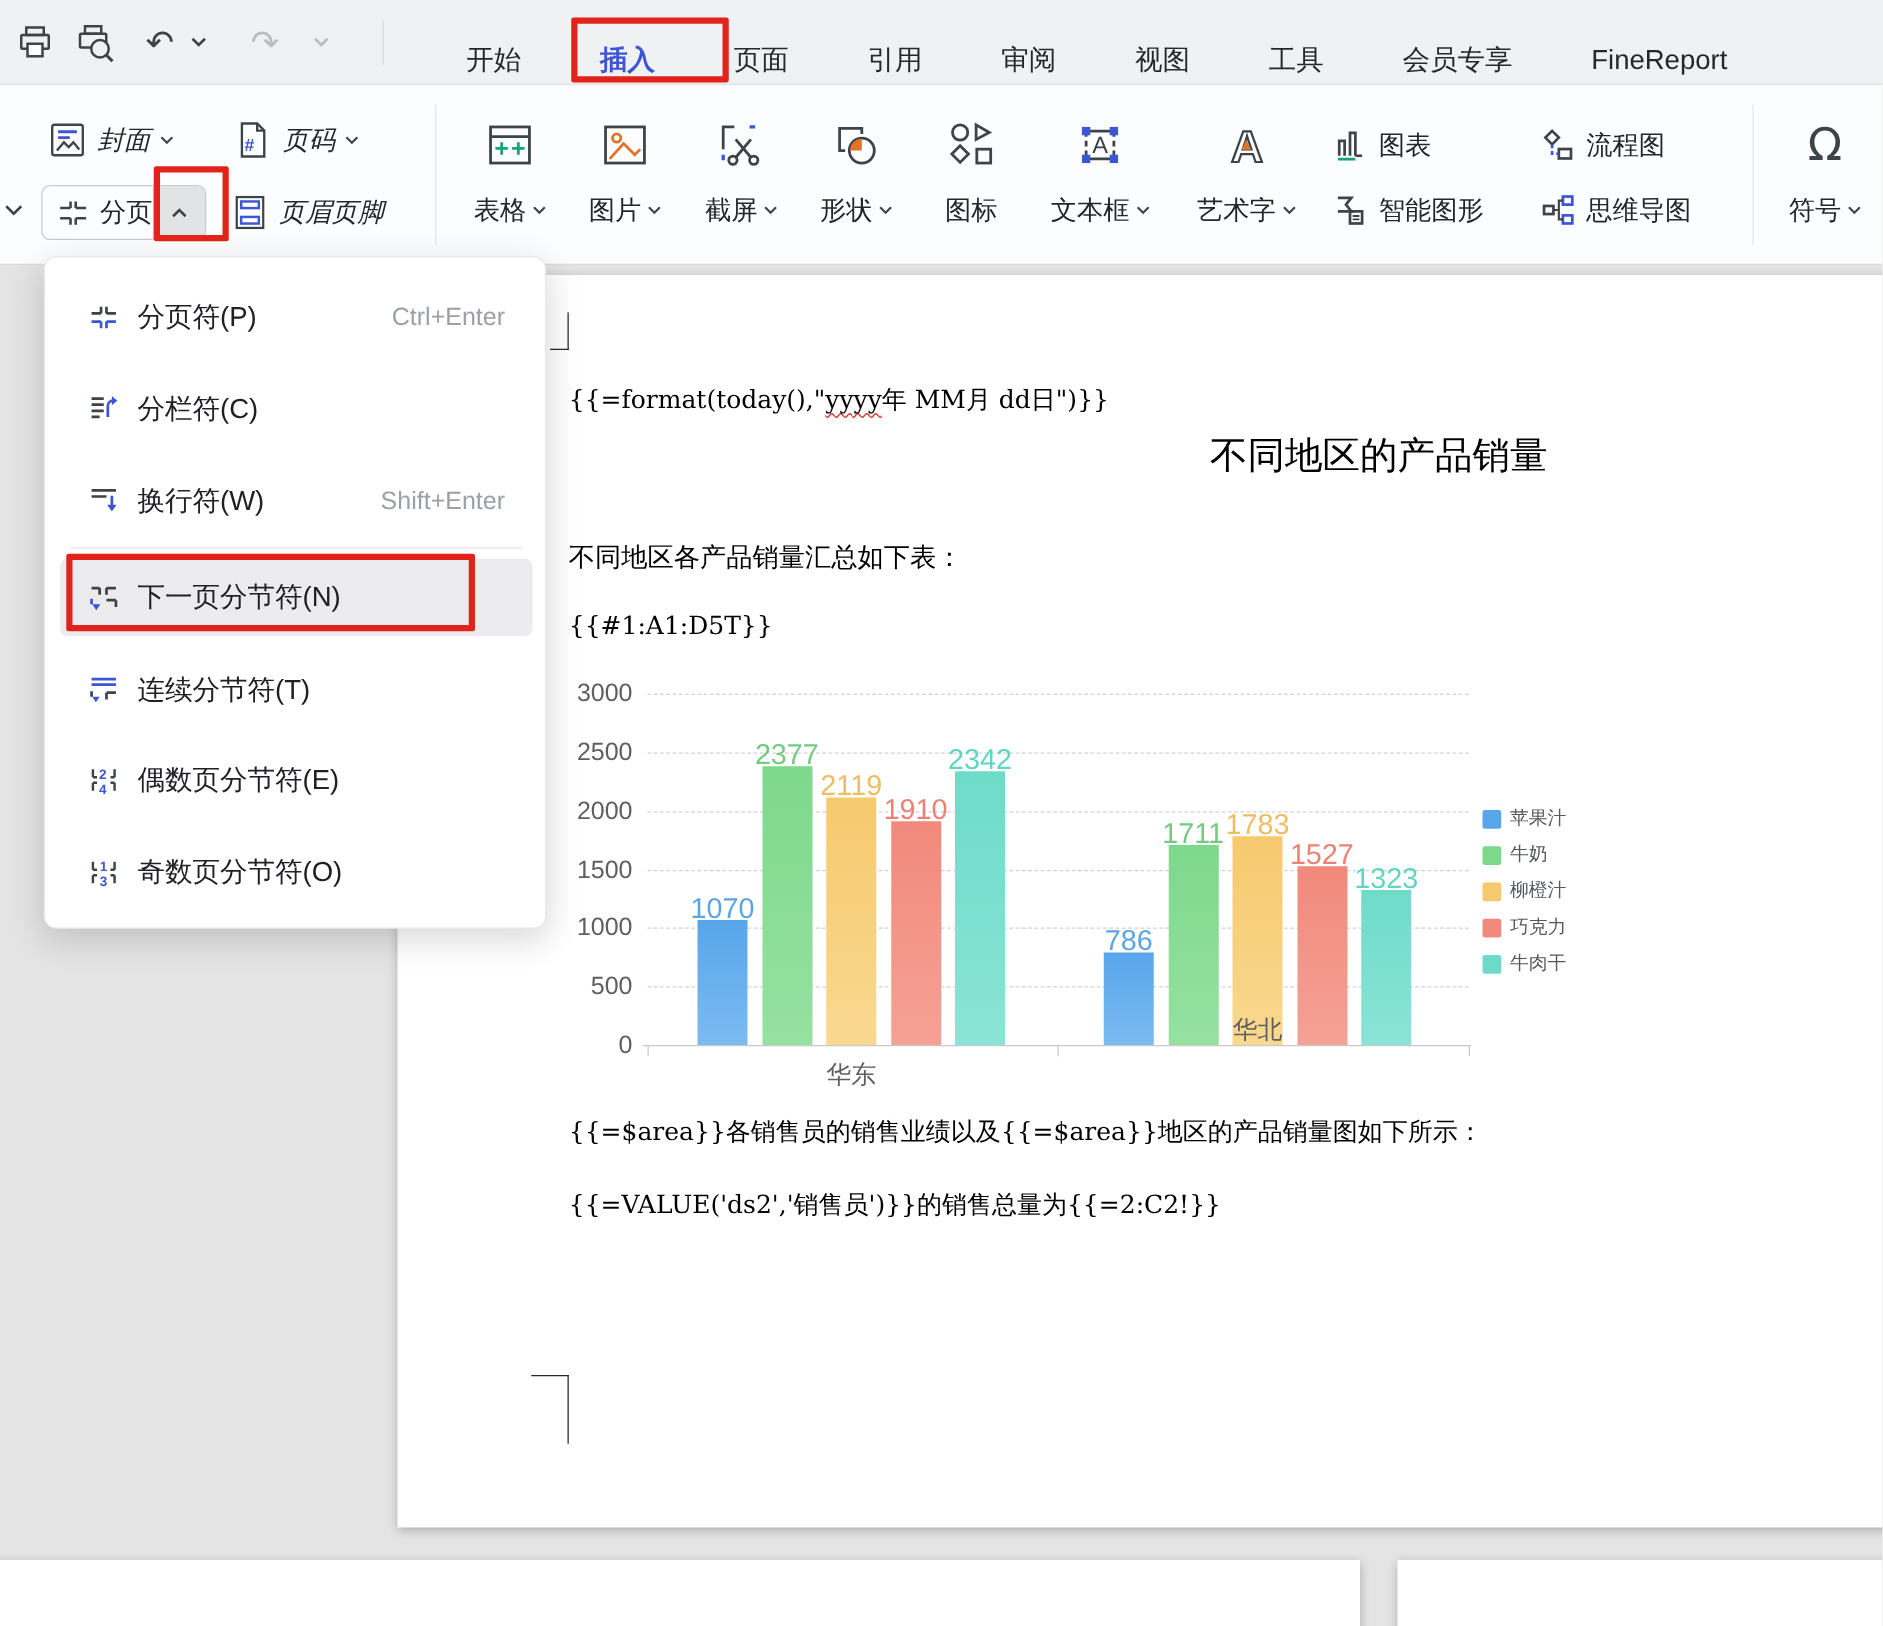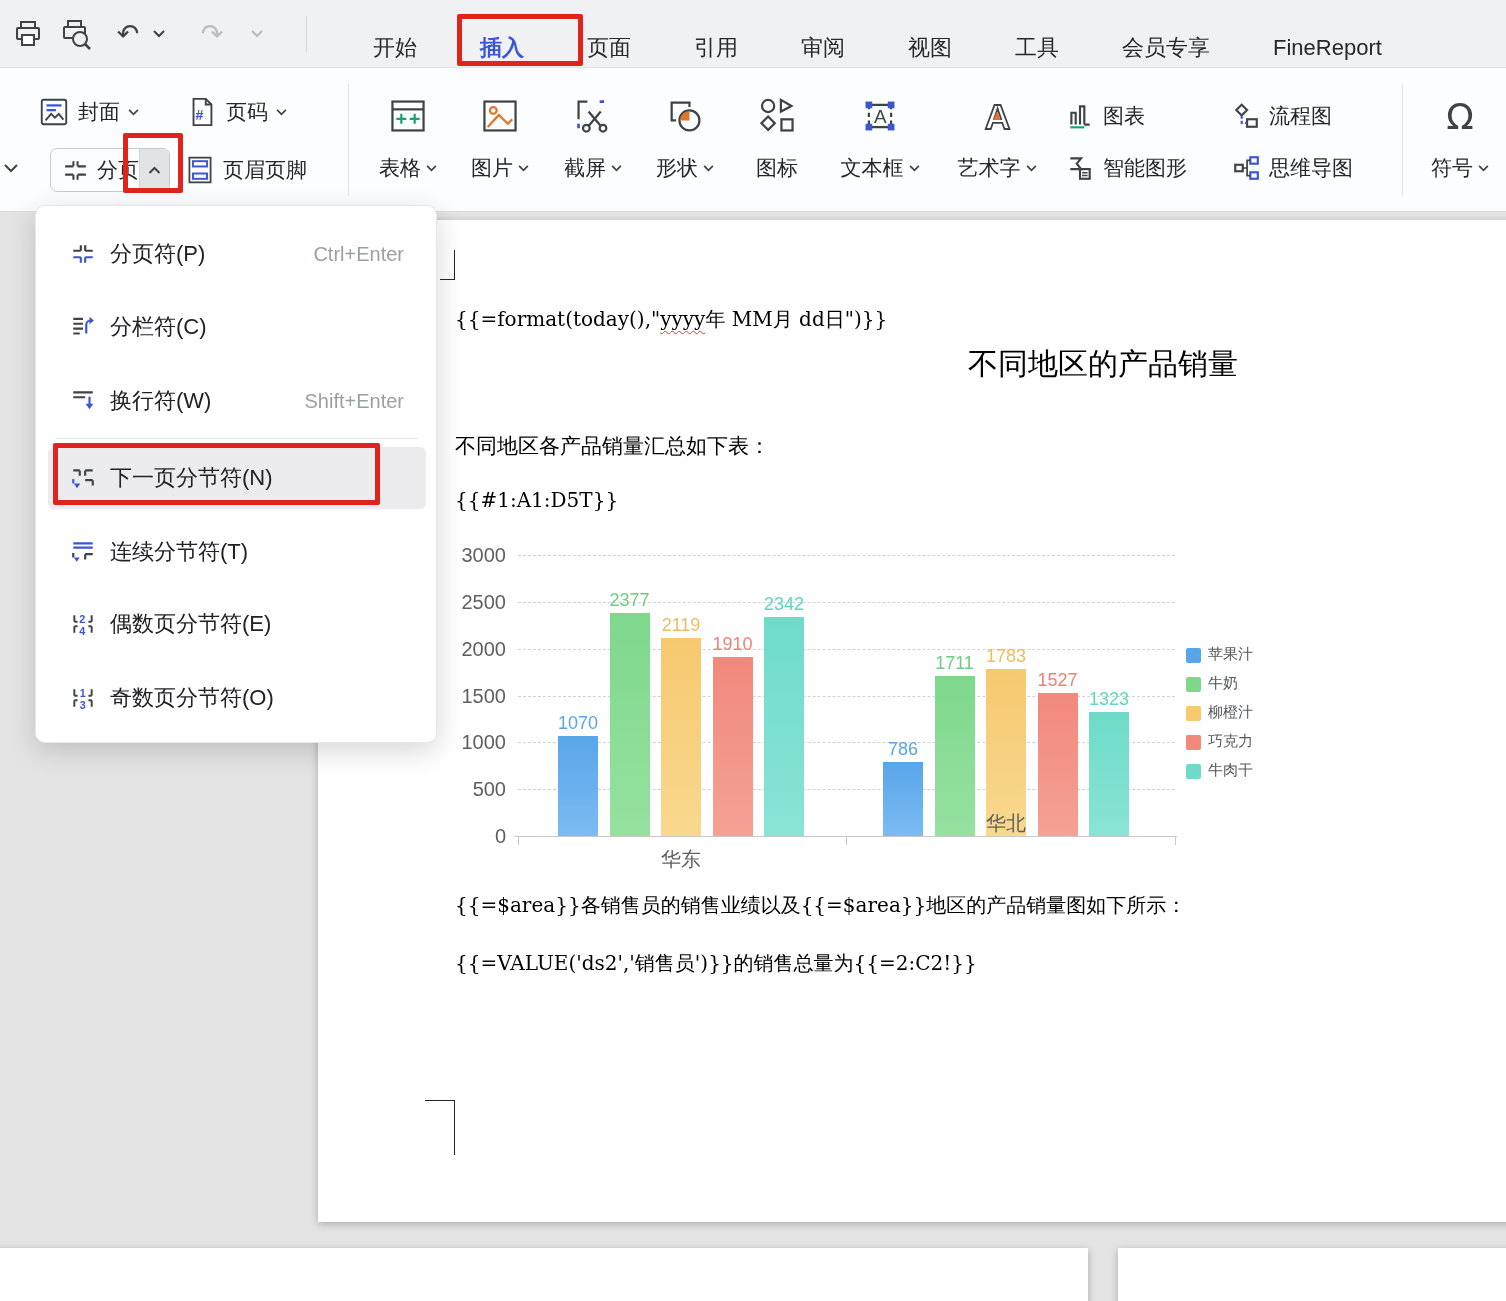--- a/index.html
+++ b/index.html
@@ -13,26 +13,26 @@
   .tabs { position:absolute; left:373px; top:0; height:68px; display:flex; gap:63px; align-items:center; font-size:22px;margin-top:14px; }
   .tab { position:relative; color:#25282c; white-space:nowrap; cursor:default; }
   .tab.active { color:#3b55d6; font-weight:bold; }
   .tab.active::after { content:""; position:absolute; left:0; right:0; bottom:-12px; height:3px; background:#3b55d6; border-radius:2px; }
   .glyph-undo { font-size:27px; color:#3e4347; }
   .glyph-redo { font-size:27px; color:#b9bcc0; }
 
   
   .ribbon { position:absolute; left:0; top:68px; width:1506px; height:144px; background:#fcfdfe; border-bottom:1px solid #d9dadc; z-index:10; }
   .rb-label { font-size:21px; color:#23262a; white-space:nowrap; }
-  .rb-inline { position:absolute; display:flex; align-items:center; gap:8px; height:44px; }
+  .rb-inline { position:absolute; display:flex; align-items:center; gap:8px; height:44px;font-style:italic; }
   .bigbtn { position:absolute; top:24px; width:96px; height:100px; display:flex; flex-direction:column; align-items:center; }
   .bigbtn .ic { height:48px; display:flex; align-items:center; justify-content:center; }
   .bigbtn .lb { margin-top:14px; display:flex; align-items:center; gap:5px; }
   .vdiv-rb { position:absolute; top:16px; width:1px; height:112px; background:#e3e4e6; }
-  .split-btn { position:absolute; left:33px; top:80px; width:120px; height:44px; border:1px solid #c9cacc; border-radius:7px; display:flex; align-items:center; background:#fcfdfe;margin-left:17px; }
+  .split-btn { position:absolute; left:33px; top:80px; width:132px; height:44px; border:1px solid #c9cacc; border-radius:7px; display:flex; align-items:center; background:#fcfdfe; }
   .split-main { display:flex; align-items:center; gap:8px; padding-left:11px; width:88px; }
   .split-arrow { width:43px; height:42px; background:#e2e3e5; border-left:1px solid #d4d5d7; border-radius:0 6px 6px 0; display:flex; align-items:center; justify-content:center; }
   .tworow { position:absolute; display:flex; flex-direction:column; gap:12px; top:28px; }
   .tworow .row { display:flex; align-items:center; gap:9px; height:40px;text-align:right; }
 
   
   .menu { position:absolute; left:35px; top:205px; width:402px; height:538px; background:#ffffff; border:1px solid #e7e7e9; border-radius:10px; box-shadow:0 8px 28px rgba(0,0,0,.16); z-index:50; }
   .mi { position:absolute; left:12px; width:378px; height:56px; display:flex; align-items:center; border-radius:6px; }
   .mi .mic { width:26px; margin-left:22px; display:flex; justify-content:center; }
   .mi .mlabel { margin-left:14px; font-size:22px; color:#202124; white-space:nowrap; }
@@ -51,21 +51,21 @@
   .margin-mark { position:absolute; border-color:#b5b5b5; }
   .misspell { text-decoration:underline wavy #e03a2f 1px; text-underline-offset:4px; }
 
   
   .chart { position:absolute; left:0; top:0; width:1100px; height:700px; font-family:"Liberation Sans","DejaVu Sans",sans-serif; }
   .gridline { position:absolute; border-top:1px dashed #d2d2d2; height:0; }
   .axisline { position:absolute; background:#c9c9c9; }
   .ytick { position:absolute; width:70px; text-align:right; font-size:20px; color:#5f5f5f; }
   .xlabel { position:absolute; width:100px; text-align:center; font-size:20px; color:#5f5f5f; }
   .bar { position:absolute; width:40px; }
-  .barlabel { position:absolute; width:64px; text-align:center; font-size:18px; }
+  .barlabel { position:absolute; width:64px; text-align:center; font-size:23px; }
   .legend-sq { position:absolute; width:15px; height:15px; border-radius:2px; }
   .legend-lb { position:absolute; font-size:15px; color:#55585b; white-space:nowrap; }
 </style>
 </head>
 <body>
 
 <div class="titlebar">
   <div class="qa-btn" style="left:10px">
     <svg width="32" height="32" viewBox="0 0 32 32">
       <rect x="9" y="4" width="14" height="6" fill="none" stroke="#3e4347" stroke-width="2"></rect>

